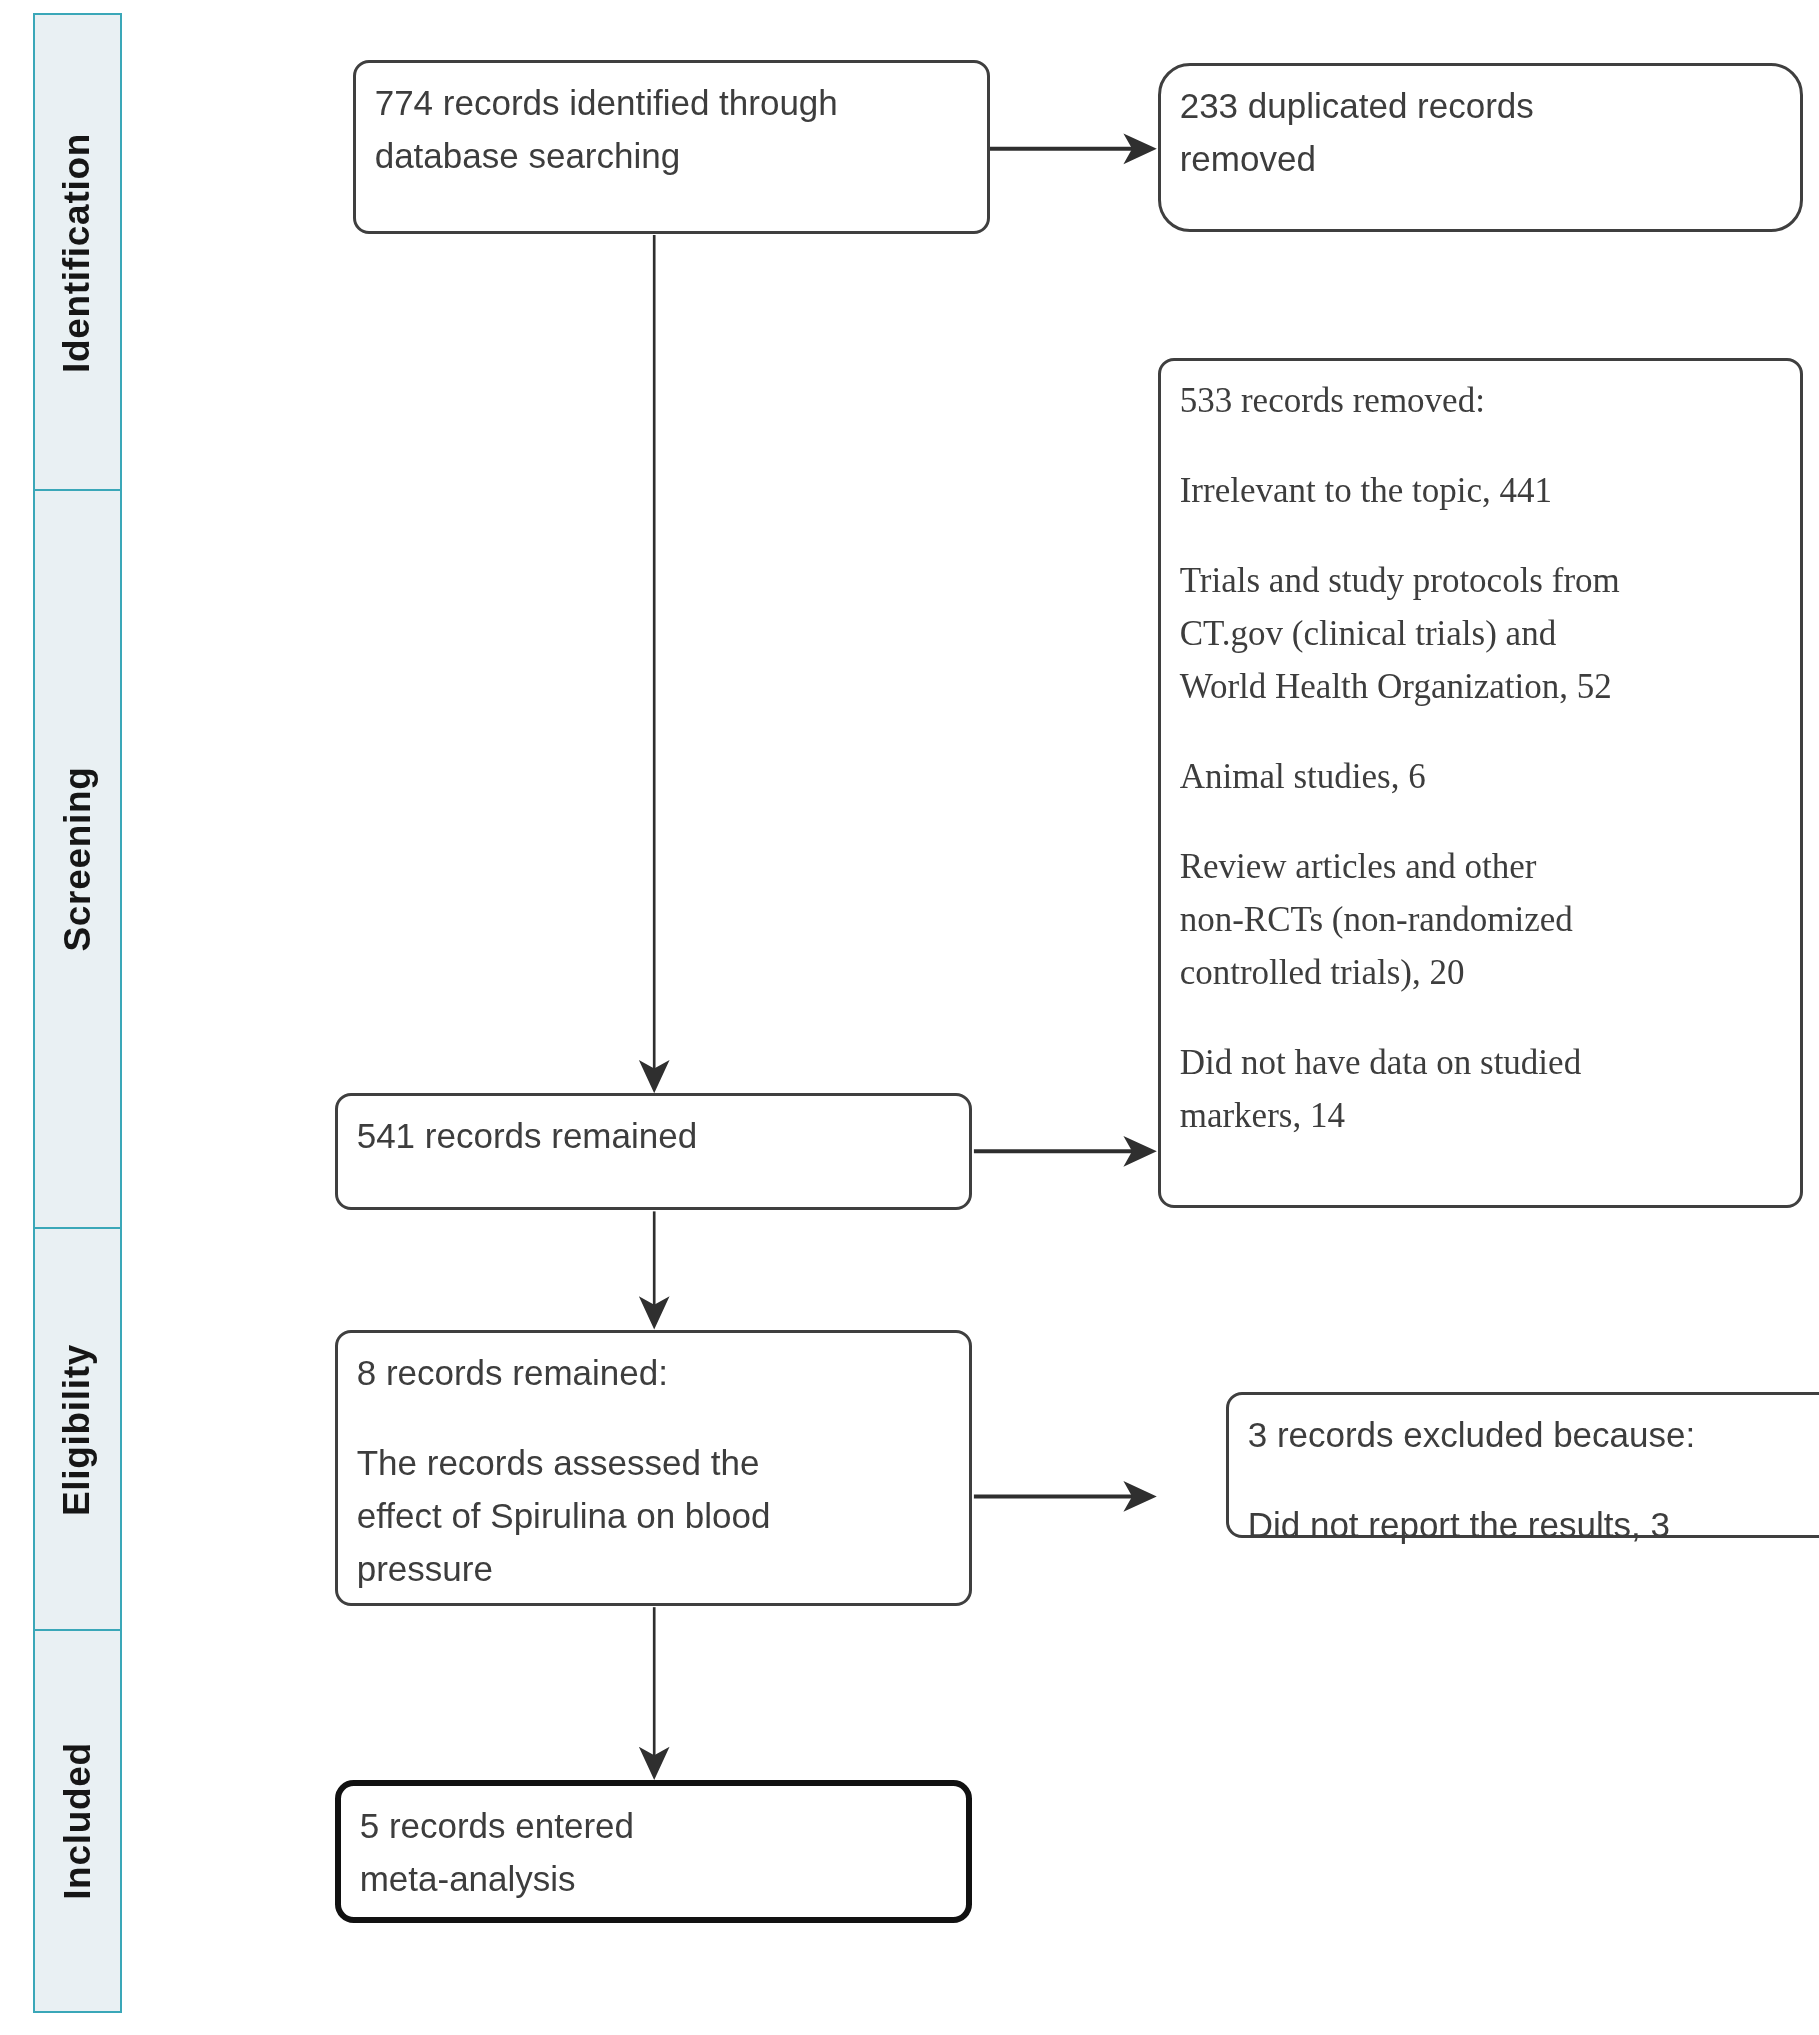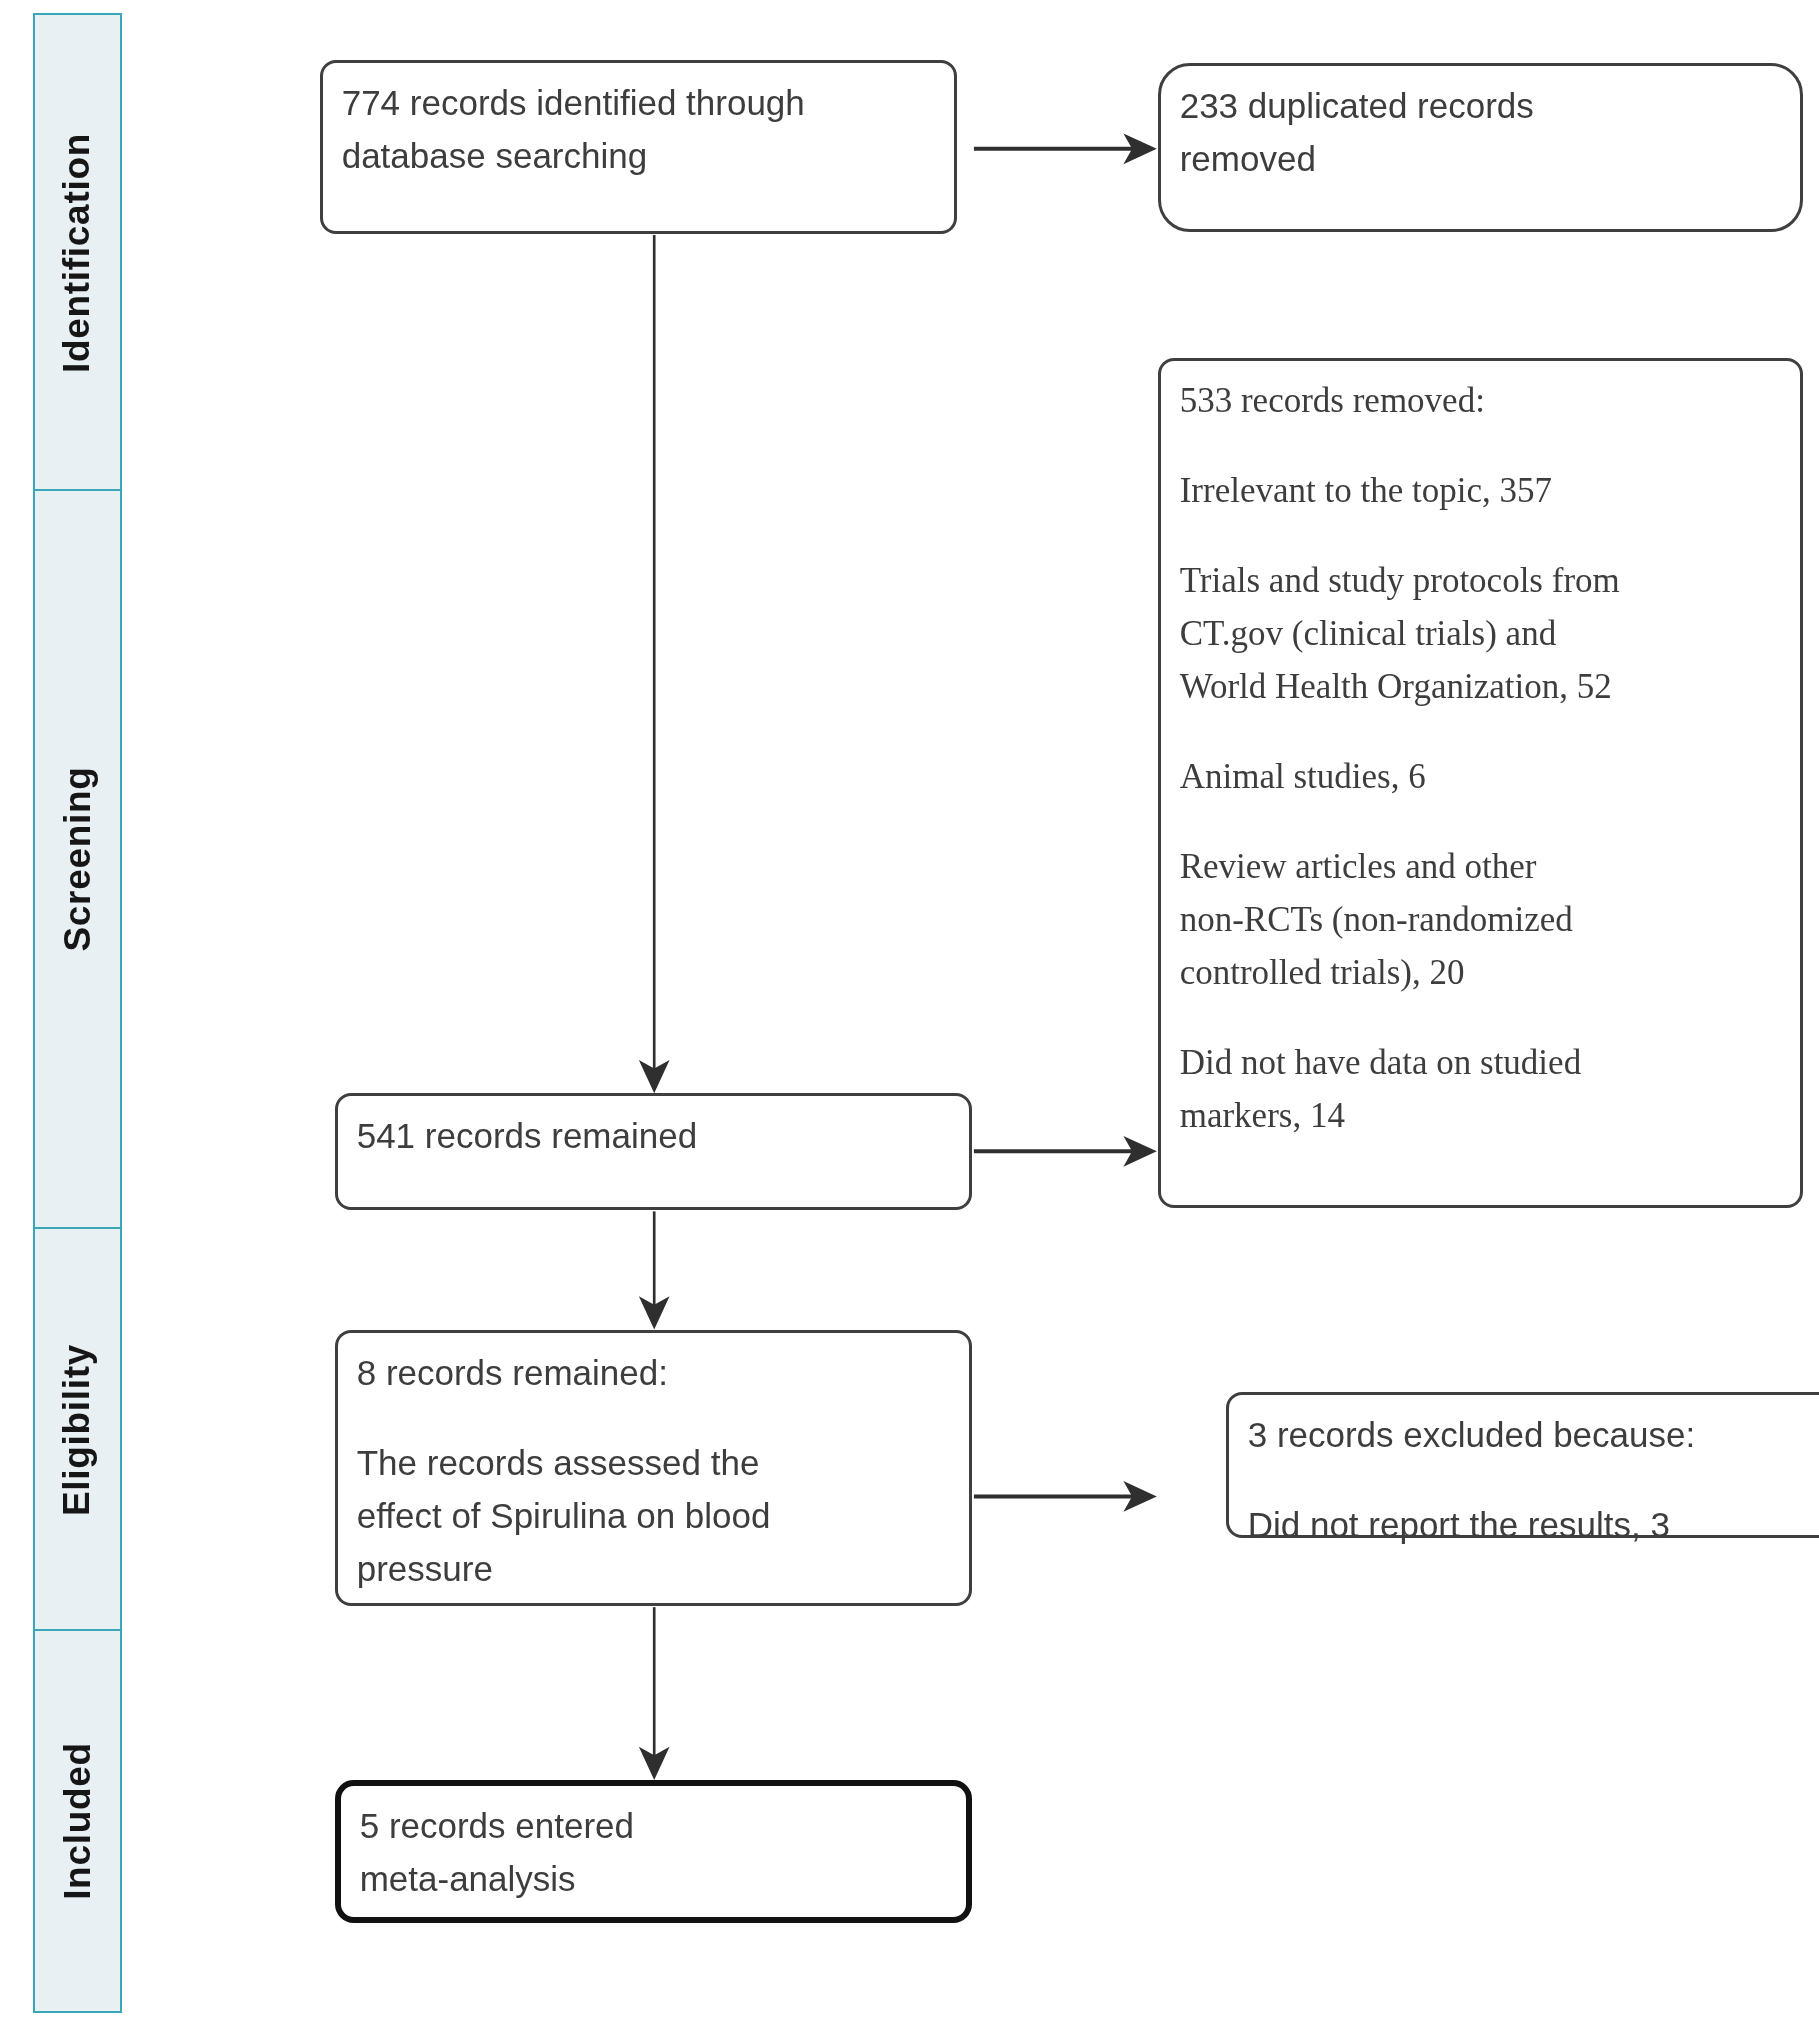--- a/index.html
+++ b/index.html
@@ -50,21 +50,21 @@
     color: #3d3d3d;
   }
   .fbox p { margin: 0 0 37px 0; }
   .fbox p:last-child { margin-bottom: 0; }
   .fbox.bold-box {
     border-width: 6px;
     border-color: #111111;
     border-radius: 18.7px;
   }
 
-  .box-identified   { left: 320px;  top: 60px;   width: 637px; height: 174px; }
+  .box-identified   { left: 353px;  top: 60px;   width: 637px; height: 174px; }
   .box-duplicates   { left: 1158px; top: 63px;   width: 645px; height: 169px; border-radius: 32px; }
   .box-removed      { left: 1158px; top: 358px;  width: 645px; height: 850px; font-family: Liberation Serif, serif; }
   .box-remained541  { left: 335px;  top: 1093px; width: 637px; height: 117px; }
   .box-eligible8    { left: 335px;  top: 1330px; width: 637px; height: 276px; }
   .box-excluded3    { left: 1226px; top: 1392px; width: 645px; height: 146px; }
   .box-included5    { left: 335px;  top: 1780px; width: 637px; height: 143px; }
 
   
   .arrows {
     position: absolute;
@@ -122,21 +122,21 @@
   <div class="fbox box-identified">
     <p>774 records identified through<br>database searching</p>
   </div>
 
   <div class="fbox box-duplicates">
     <p>233 duplicated records<br>removed</p>
   </div>
 
   <div class="fbox box-removed">
     <p>533 records removed:</p>
-    <p>Irrelevant to the topic, 357</p>
+    <p>Irrelevant to the topic, 441</p>
     <p>Trials and study protocols from<br>CT.gov (clinical trials) and<br>World Health Organization, 52</p>
     <p>Animal studies, 6</p>
     <p>Review articles and other<br>non-RCTs (non-randomized<br>controlled trials), 20</p>
     <p>Did not have data on studied<br>markers, 14</p>
   </div>
 
   <div class="fbox box-remained541">
     <p>541 records remained</p>
   </div>
 

